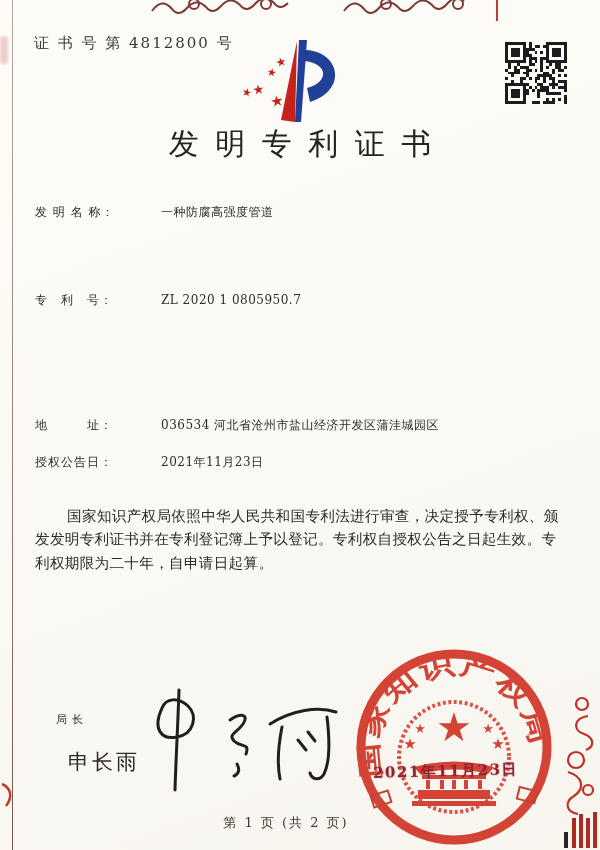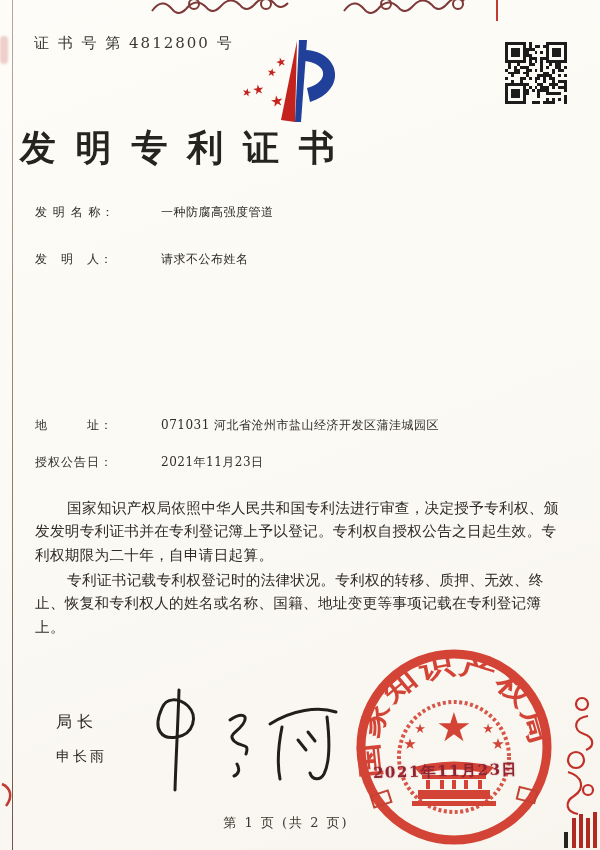--- a/index.html
+++ b/index.html
@@ -4,31 +4,31 @@
 <style>
   html,body{margin:0;padding:0;background:#e8e6e0;}
   #page{
     position:relative;width:600px;height:850px;overflow:hidden;
     background:linear-gradient(160deg,#fdfcf8 0%,#fbf9f3 55%,#f7f5ee 100%);
     font-family:"DejaVu Serif","Liberation Serif",serif;color:#2b2823;
   }
   .abs{position:absolute;}
   #left-line{left:12px;top:0;width:1px;height:850px;background:linear-gradient(#b9a79e,#8a6f66 70%,#6e564e);}
   #cert-no{left:34px;top:34px;font-size:15px;letter-spacing:2px;color:#3a362f;}
-  #title{left:0;top:124px;width:100%;font-size:36px;font-weight:bold;
+  #title{left:0;top:124px;width:100%;text-align:center;font-size:30px;font-weight:normal;
          letter-spacing:0.55em;text-indent:0.55em;color:#262420;}
   .field-row{position:absolute;left:35px;right:46px;font-size:12px;white-space:nowrap;}
   .flabel{display:inline-block;width:126px;color:#2f2c27;letter-spacing:1px;}
   .fvalue{color:#2f2c27;letter-spacing:0.5px;}
   #grant-row{display:flex;justify-content:space-between;}
   #grant-row .g1{width:303px;}
   #body-text{left:35px;top:496px;width:532px;font-size:14.6px;line-height:1.6;color:#2e2b25;}
-  #body-text p{margin:0 0 2px 0;text-indent:2.2em;letter-spacing:0.3px;}
-  #sig-title{left:56px;top:712px;font-size:16px;letter-spacing:5px;color:#2b2823;}
-  #sig-name{left:56px;top:748px;font-size:14px;letter-spacing:3px;color:#2b2823;text-align:center;}
+  #body-text p{margin:8px 0 2px 0;text-indent:2.2em;letter-spacing:0.3px;}
+  #sig-title{left:56px;top:712px;font-size:11px;letter-spacing:5px;color:#2b2823;}
+  #sig-name{left:68px;top:748px;font-size:21px;letter-spacing:3px;color:#2b2823;text-align:center;}
   #footer{left:0;top:814px;width:100%;text-align:center;font-size:13px;letter-spacing:2px;
           color:#3c382f;transform:translateX(-14px);}
   #seal-date{left:338px;top:762px;width:215px;text-align:center;font-size:15px;font-weight:bold;
              letter-spacing:1.5px;color:#8d2433;transform:rotate(-1.5deg);
              text-shadow:0 0 2px rgba(190,40,40,.45);}
   #qr-box{left:505px;top:42px;width:62px;height:62px;}
   #smudge{left:0;top:36px;width:8px;height:28px;background:rgba(214,120,120,.35);border-radius:4px;filter:blur(1px);}
 </style>
 </head>
 <body>
@@ -318,35 +318,34 @@
           <rect x="20" y="20" width="1" height="1"></rect>
         </g>
       </svg>
   </div>
 
   <div class="abs" id="title">发明专利证书</div>
 
   <div class="field-row" style="top:204px">
     <span class="flabel">发 明 名 称：</span><span class="fvalue">一种防腐高强度管道</span>
   </div>
-  <div class="field-row" style="top:251px">
-    <span class="flabel">发　明　人：</span><span class="fvalue">请求不公布姓名</span>
+  <div class="field-row" style="top:292px">
+    <span class="flabel">专　利　号：</span><span class="fvalue">ZL 2020 1 0805950.7</span>
   </div>
   <div class="field-row" style="top:417px">
-    <span class="flabel">地　　　址：</span><span class="fvalue">071031 河北省沧州市盐山经济开发区蒲洼城园区</span>
+    <span class="flabel">地　　　址：</span><span class="fvalue">036534 河北省沧州市盐山经济开发区蒲洼城园区</span>
   </div>
   <div class="field-row" id="grant-row" style="top:454px">
     <span class="g1">
       <span class="flabel">授权公告日：</span><span class="fvalue">2021年11月23日</span>
     </span>
   </div>
 
   <div class="abs" id="body-text">
     <p>国家知识产权局依照中华人民共和国专利法进行审查，决定授予专利权、颁发发明专利证书并在专利登记簿上予以登记。专利权自授权公告之日起生效。专利权期限为二十年，自申请日起算。</p>
-    <p>专利证书记载专利权登记时的法律状况。专利权的转移、质押、无效、终止、恢复和专利权人的姓名或名称、国籍、地址变更等事项记载在专利登记簿上。</p>
   </div>
 
   <div class="abs" id="sig-title">局长</div>
   <div class="abs" id="sig-name">申长雨</div>
 
   <svg class="abs" style="left:122px;top:682px" width="230" height="115" viewBox="0 0 230 115">
     <g stroke="#221f1b" stroke-width="3" fill="none" stroke-linecap="round" stroke-linejoin="round">
       <path d="M57,8 C56,40 54,75 53,108"></path>
       <path d="M40,26 C30,48 40,58 55,55 C72,52 76,34 66,24 C56,15 44,16 40,26"></path>
       <path d="M108,38 C120,30 127,33 121,42 C114,52 106,52 112,59 C119,66 128,60 124,72"></path>

